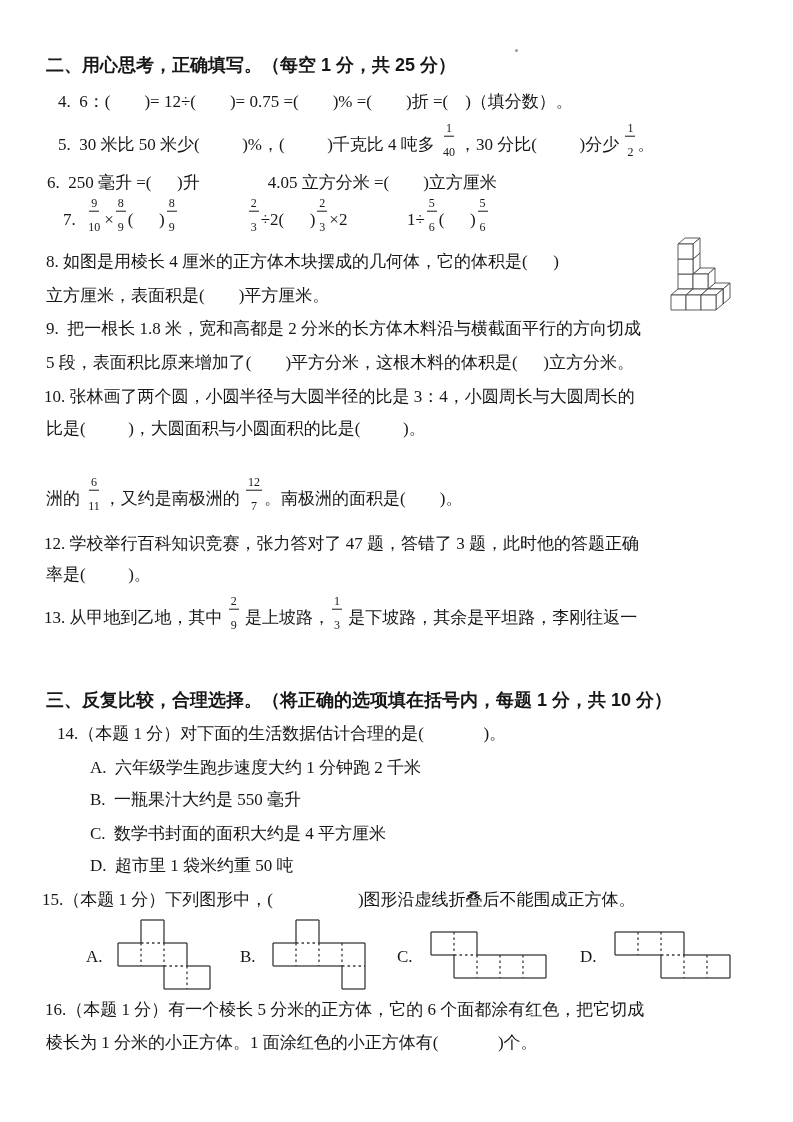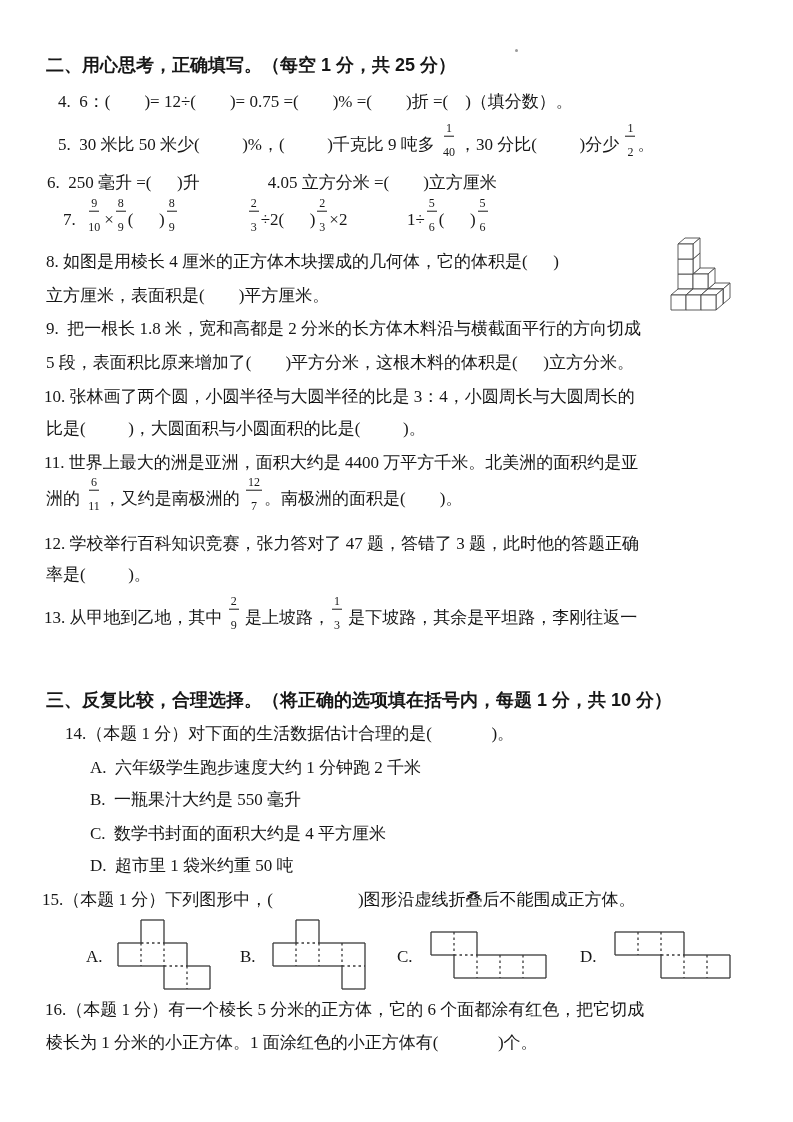--- a/index.html
+++ b/index.html
@@ -19,21 +19,21 @@
          background:#9a9a9a;}
 </style>
 </head>
 <body>
 
 <div class="page">
   <div class="speck"></div>
 
   <div class="line hdr" style="left:46px;top:66px">二、用心思考，正确填写。（每空 1 分，共 25 分）</div>
   <div class="line" style="left:58px;top:102px">4.  6：(        )= 12÷(        )= 0.75 =(        )% =(        )折 =(    )（填分数）。</div>
-  <div class="line" style="left:58px;top:146px"><span>5.  30 米比 50 米少(          )%，(          )千克比 9 吨多 </span><span class="frac"><span class="num">1</span><span class="den">40</span></span><span>，30 分比(          )分少 </span><span class="frac"><span class="num">1</span><span class="den">2</span></span><span>。</span></div>
+  <div class="line" style="left:58px;top:146px"><span>5.  30 米比 50 米少(          )%，(          )千克比 4 吨多 </span><span class="frac"><span class="num">1</span><span class="den">40</span></span><span>，30 分比(          )分少 </span><span class="frac"><span class="num">1</span><span class="den">2</span></span><span>。</span></div>
   <div class="line" style="left:47px;top:183px">6.  250 毫升 =(      )升                4.05 立方分米 =(        )立方厘米</div>
   <div class="line" style="left:63px;top:221px"><span>7.  </span><span class="frac"><span class="num">9</span><span class="den">10</span></span><span>×</span><span class="frac"><span class="num">8</span><span class="den">9</span></span><span>(      )</span><span class="frac"><span class="num">8</span><span class="den">9</span></span><span>                </span><span class="frac"><span class="num">2</span><span class="den">3</span></span><span>÷2(      )</span><span class="frac"><span class="num">2</span><span class="den">3</span></span><span>×2</span><span>              </span><span>1÷</span><span class="frac"><span class="num">5</span><span class="den">6</span></span><span>(      )</span><span class="frac"><span class="num">5</span><span class="den">6</span></span></div>
   <div class="line" style="left:46px;top:262px">8. 如图是用棱长 4 厘米的正方体木块摆成的几何体，它的体积是(      )</div>
   <div class="line" style="left:46px;top:296px">立方厘米，表面积是(        )平方厘米。</div>
   <svg class="fig" style="left:670px;top:235px" width="62" height="77">
       <polygon points="8,54 15,48 30,48 23,54" fill="#fff" stroke="#4a4a4a" stroke-width="0.9" stroke-linejoin="round"></polygon>
       <polygon points="23,54 30,48 30,63 23,69" fill="#fff" stroke="#4a4a4a" stroke-width="0.9" stroke-linejoin="round"></polygon>
       <polygon points="8,54 23,54 23,69 8,69" fill="#fff" stroke="#4a4a4a" stroke-width="0.9" stroke-linejoin="round"></polygon>
       <polygon points="23,54 30,48 45,48 38,54" fill="#fff" stroke="#4a4a4a" stroke-width="0.9" stroke-linejoin="round"></polygon>
       <polygon points="38,54 45,48 45,63 38,69" fill="#fff" stroke="#4a4a4a" stroke-width="0.9" stroke-linejoin="round"></polygon>
@@ -60,28 +60,27 @@
       <polygon points="31,60 38,54 38,69 31,75" fill="#fff" stroke="#4a4a4a" stroke-width="0.9" stroke-linejoin="round"></polygon>
       <polygon points="16,60 31,60 31,75 16,75" fill="#fff" stroke="#4a4a4a" stroke-width="0.9" stroke-linejoin="round"></polygon>
       <polygon points="31,60 38,54 53,54 46,60" fill="#fff" stroke="#4a4a4a" stroke-width="0.9" stroke-linejoin="round"></polygon>
       <polygon points="46,60 53,54 53,69 46,75" fill="#fff" stroke="#4a4a4a" stroke-width="0.9" stroke-linejoin="round"></polygon>
       <polygon points="31,60 46,60 46,75 31,75" fill="#fff" stroke="#4a4a4a" stroke-width="0.9" stroke-linejoin="round"></polygon>
     </svg>
   <div class="line" style="left:46px;top:329px">9.  把一根长 1.8 米，宽和高都是 2 分米的长方体木料沿与横截面平行的方向切成</div>
   <div class="line" style="left:46px;top:363px">5 段，表面积比原来增加了(        )平方分米，这根木料的体积是(      )立方分米。</div>
   <div class="line" style="left:44px;top:397px">10. 张林画了两个圆，小圆半径与大圆半径的比是 3：4，小圆周长与大圆周长的</div>
   <div class="line" style="left:46px;top:429px">比是(          )，大圆面积与小圆面积的比是(          )。</div>
-  <div class="line" style="left:44px;top:463px">11. 世界上最大的洲是亚洲，面积大约是 4400 万平方千米。北美洲的面积约是亚</div>
   <div class="line" style="left:46px;top:500px"><span>洲的 </span><span class="frac"><span class="num">6</span><span class="den">11</span></span><span>，又约是南极洲的 </span><span class="frac"><span class="num">12</span><span class="den">7</span></span><span>。南极洲的面积是(        )。</span></div>
   <div class="line" style="left:44px;top:544px">12. 学校举行百科知识竞赛，张力答对了 47 题，答错了 3 题，此时他的答题正确</div>
   <div class="line" style="left:46px;top:575px">率是(          )。</div>
   <div class="line" style="left:44px;top:619px"><span>13. 从甲地到乙地，其中 </span><span class="frac"><span class="num">2</span><span class="den">9</span></span><span> 是上坡路，</span><span class="frac"><span class="num">1</span><span class="den">3</span></span><span> 是下坡路，其余是平坦路，李刚往返一</span></div>
 
   <div class="line hdr" style="left:46px;top:701px">三、反复比较，合理选择。（将正确的选项填在括号内，每题 1 分，共 10 分）</div>
-  <div class="line" style="left:65px;top:734px">14.（本题 1 分）对下面的生活数据估计合理的是(              )。</div>
+  <div class="line" style="left:57px;top:734px">14.（本题 1 分）对下面的生活数据估计合理的是(              )。</div>
   <div class="line" style="left:90px;top:768px">A.  六年级学生跑步速度大约 1 分钟跑 2 千米</div>
   <div class="line" style="left:90px;top:800px">B.  一瓶果汁大约是 550 毫升</div>
   <div class="line" style="left:90px;top:834px">C.  数学书封面的面积大约是 4 平方厘米</div>
   <div class="line" style="left:90px;top:866px">D.  超市里 1 袋米约重 50 吨</div>
   <div class="line" style="left:42px;top:900px">15.（本题 1 分）下列图形中，(                    )图形沿虚线折叠后不能围成正方体。</div>
 
   <div class="line" style="left:86px;top:957px">A.</div>
   <svg class="fig" style="left:117px;top:919px" width="94" height="71">
       <line x1="24" y1="1" x2="47" y2="1" stroke="#3a3a3a" stroke-width="1.3"></line>
       <line x1="24" y1="24" x2="47" y2="24" stroke="#3a3a3a" stroke-width="1.3" stroke-dasharray="2.5,3"></line>

